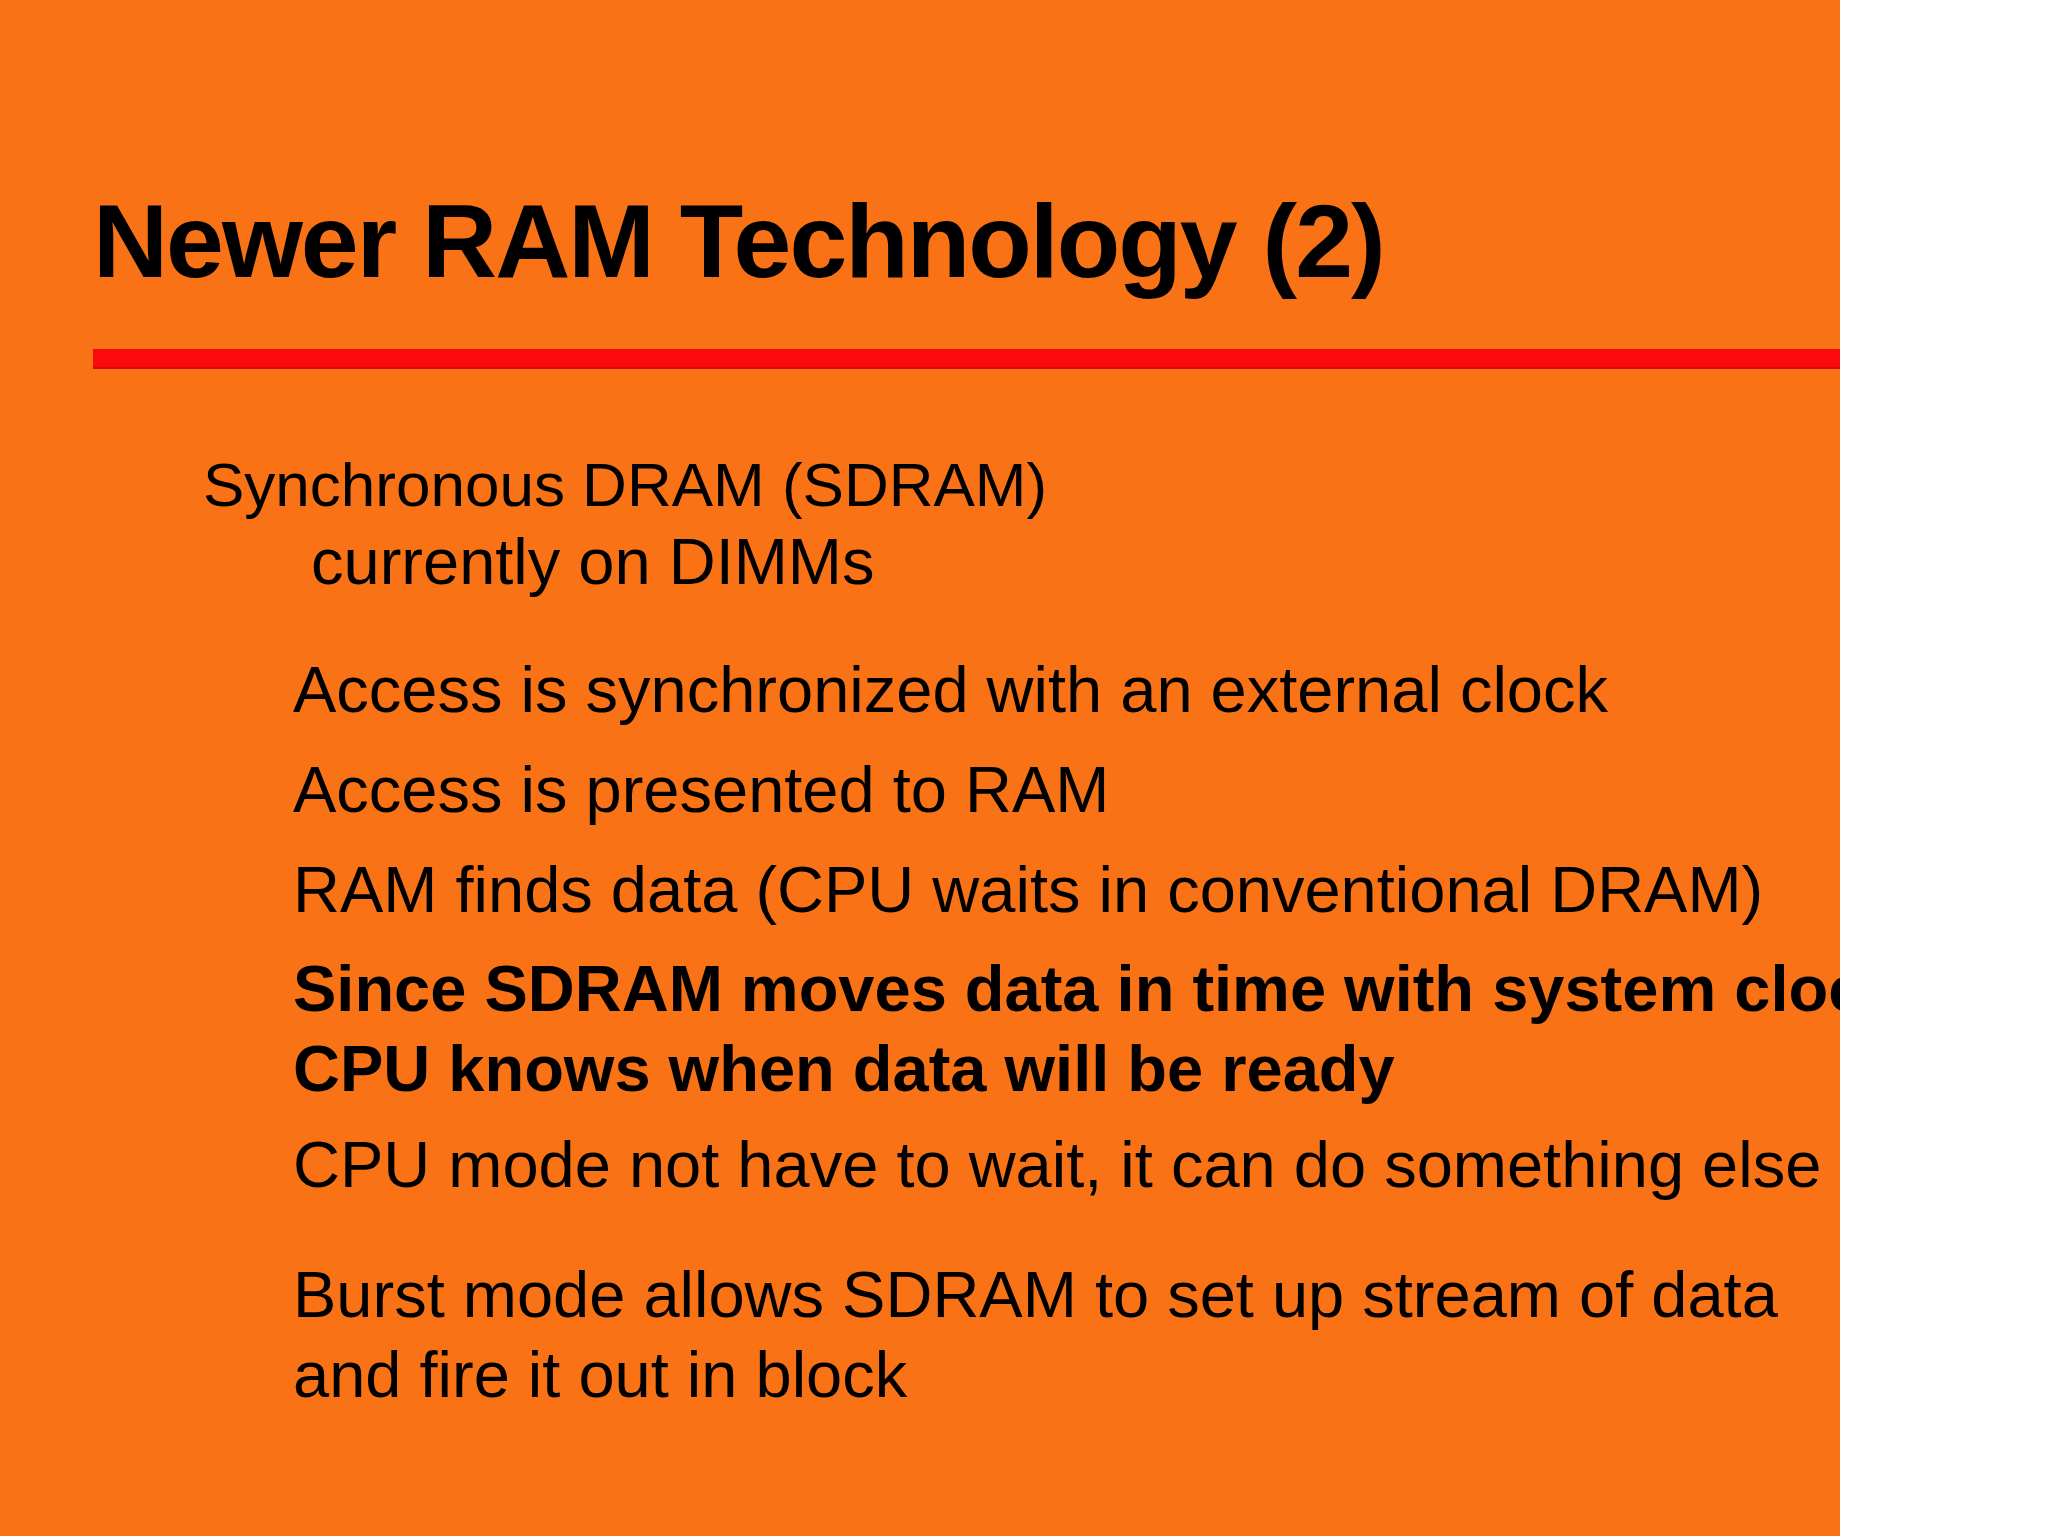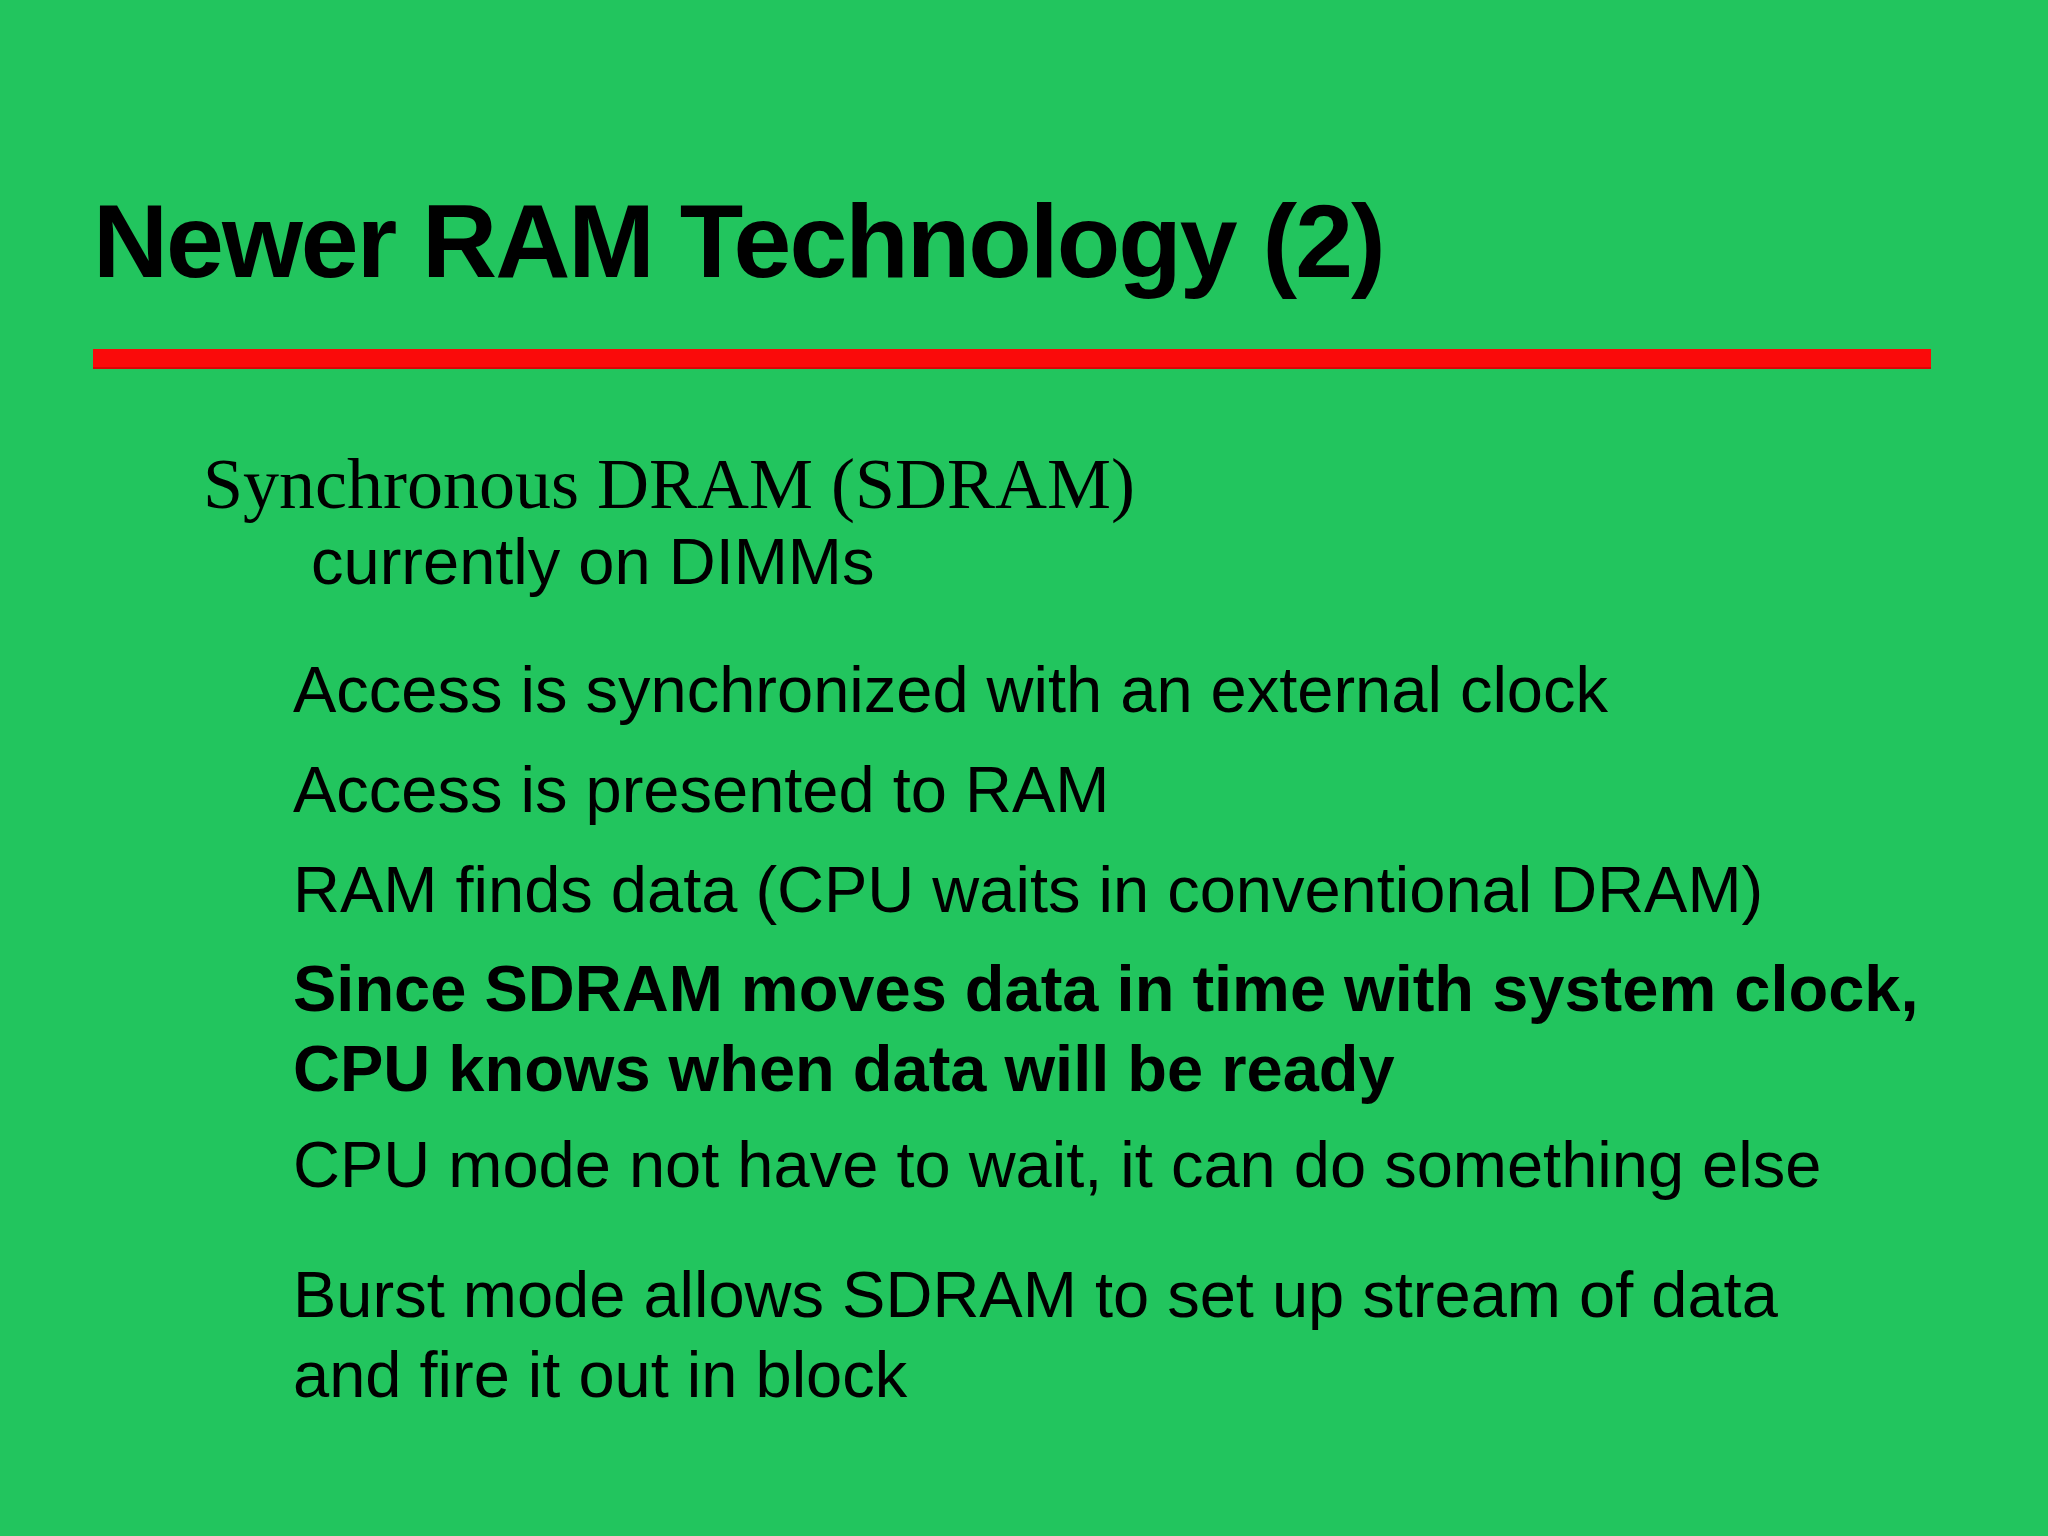--- a/index.html
+++ b/index.html
@@ -2,23 +2,23 @@
 <html><head>
 <meta charset="utf-8">
 <style>
   html, body {
     margin: 0;
     padding: 0;
     background: #ffffff;
   }
   .slide {
     position: relative;
-    width: 2048px;
+    width: 1840px;
     height: 1536px;
-    background: #22c55e;
+    background: #f97316;
     overflow: hidden;
     font-family: "Liberation Sans", sans-serif;
     color: #000000;
   }
   .slide-title {
     position: absolute;
     left: 93px;
     top: 189px;
     margin: 0;
     font-size: 104px;
@@ -38,23 +38,22 @@
     border-bottom: 2px solid rgba(180, 0, 0, 0.45);
   }
   .body-text p {
     position: absolute;
     margin: 0;
     white-space: pre-wrap;
     color: #000000;
   }
   .l1 {
     left: 203px;
-    font-size: 72px;
+    font-size: 62px;
     line-height: 95px;
-    font-family: Liberation Serif, serif;
   }
   .l2 {
     left: 293px;
     font-size: 65px;
     line-height: 80px;
     width: 1700px;
   }
   .p1 { top: 437px; }
   .p2 { top: 522px; }
   .p3 { top: 650px; }

